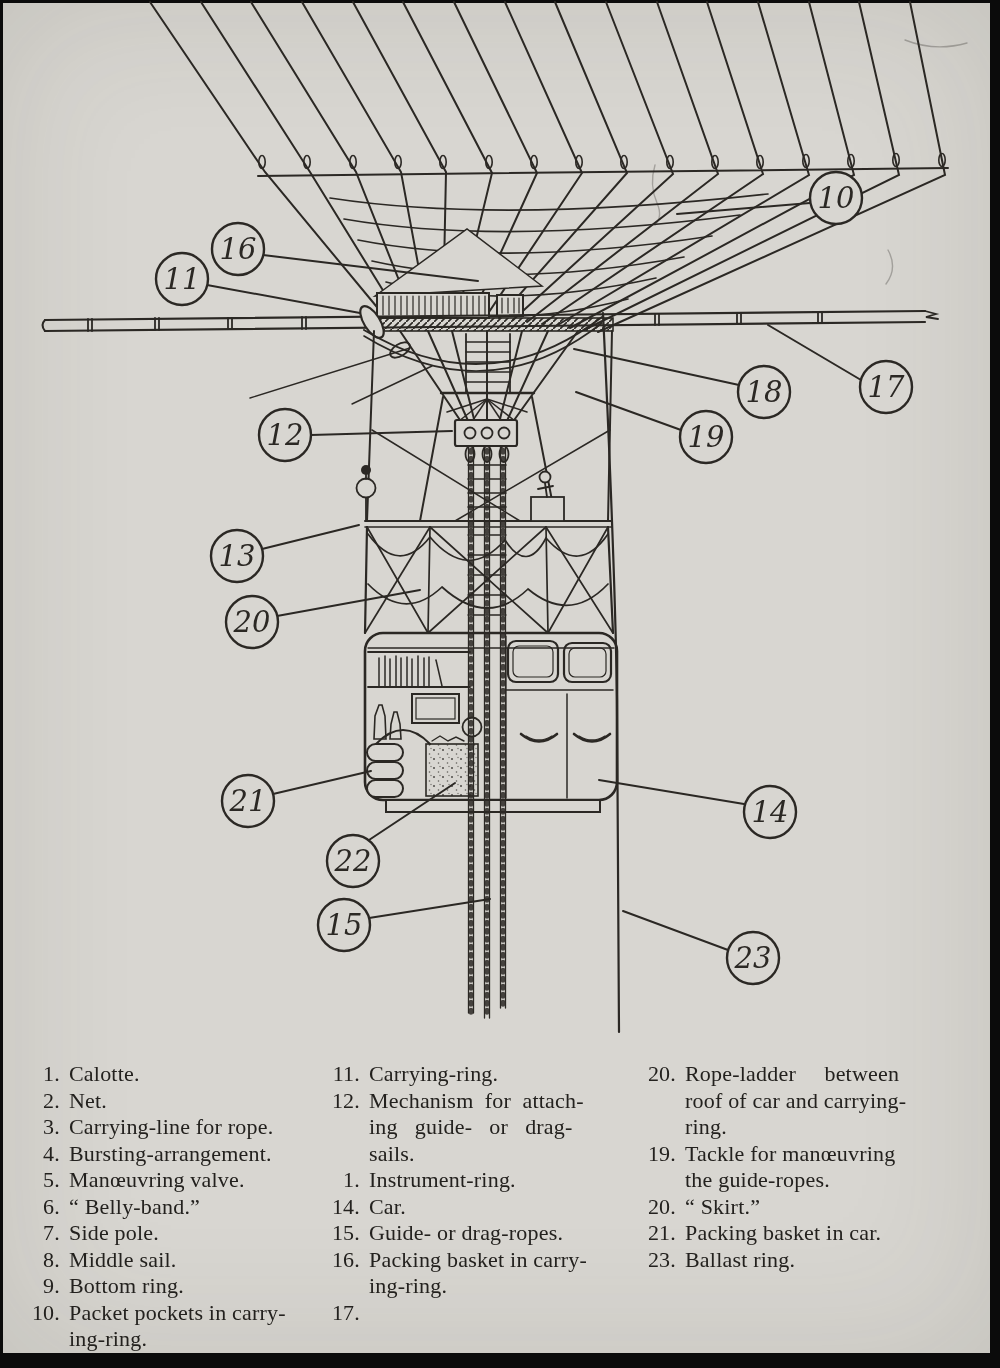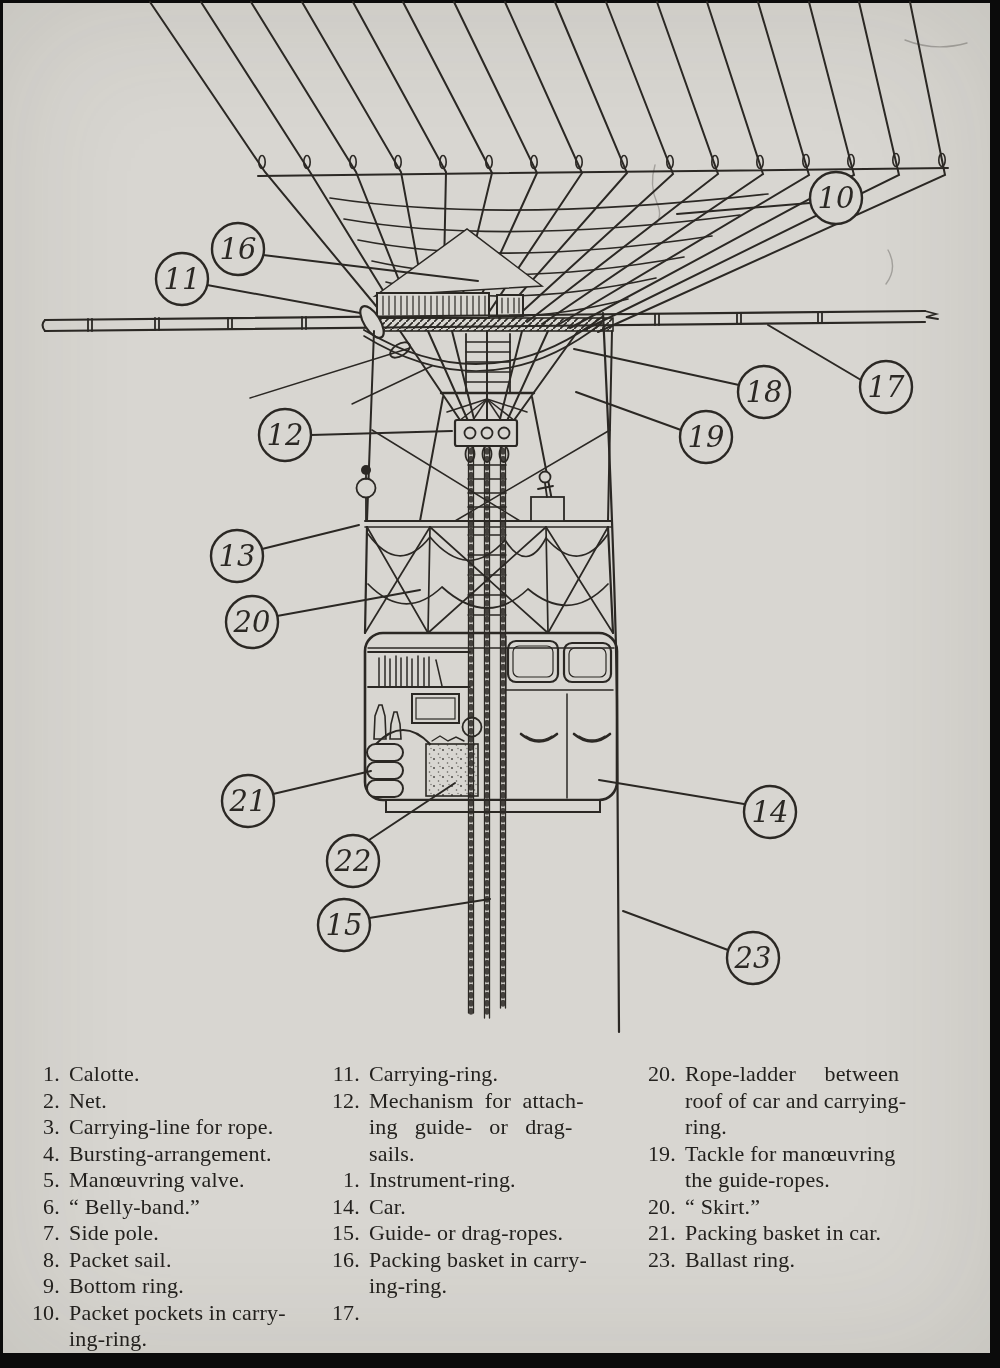--- a/index.html
+++ b/index.html
@@ -401,21 +401,21 @@
     <div class="entry">
         <span class="num">6.</span>
         <span class="txt">“ Belly-band.”</span>
       </div>
     <div class="entry">
         <span class="num">7.</span>
         <span class="txt">Side pole.</span>
       </div>
     <div class="entry">
         <span class="num">8.</span>
-        <span class="txt">Packet sail.</span>
+        <span class="txt">Middle sail.</span>
       </div>
     <div class="entry">
         <span class="num">9.</span>
         <span class="txt">Bottom ring.</span>
       </div>
     <div class="entry">
         <span class="num">10.</span>
         <span class="txt">Packet pockets in carry-
 ing-ring.</span>
       </div>

